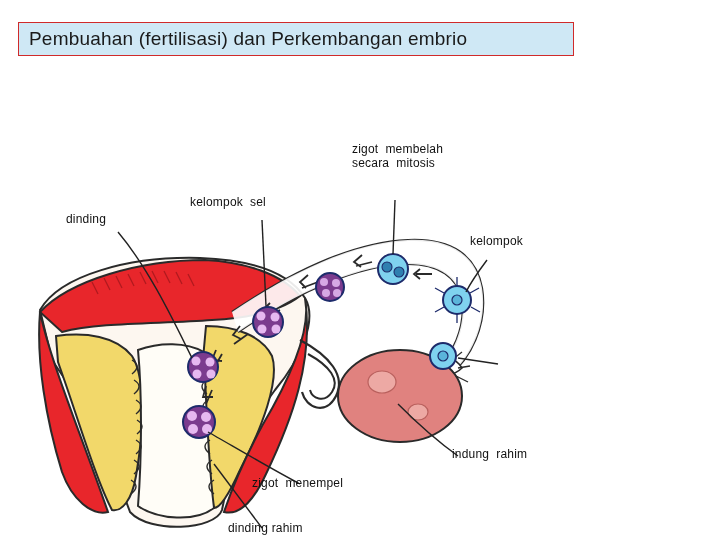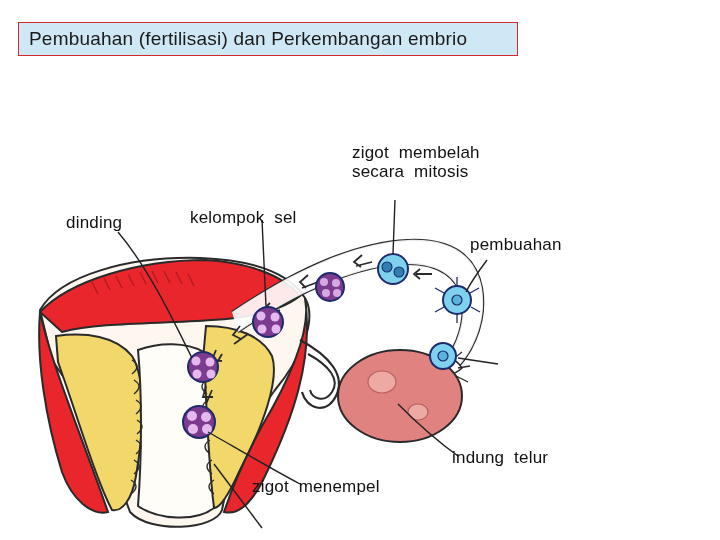--- a/index.html
+++ b/index.html
@@ -13,21 +13,21 @@
     position: relative;
     overflow: hidden;
     font-family: "Liberation Sans", sans-serif;
   }
 
   
   #title-box {
     position: absolute;
     left: 18px;
     top: 22px;
-    width: 500px;
+    width: 556px;
     height: 34px;
     box-sizing: border-box;
     background: #cfe8f5;
     border: 1px solid #d02a2a;
     display: flex;
     align-items: center;
     padding-left: 10px;
   }
   #title-box .title-text {
     font-size: 19px;
@@ -44,21 +44,21 @@
     width: 720px;
     height: 480px;
   }
   #diagram svg {
     display: block;
   }
 
   
   .label {
     position: absolute;
-    font-size: 17px;
+    font-size: 12px;
     color: #111111;
     line-height: 1.14;
     white-space: pre;
     letter-spacing: 0.2px;
   }
 </style>
 </head>
 <body>
 
 <div id="title-box">
@@ -238,19 +238,20 @@
 
       <path d="M458 396 C 430 376, 410 356, 398 344"></path>
 
       <path d="M300 424 C 266 406, 226 382, 208 372"></path>
 
       <path d="M262 468 C 244 444, 226 420, 214 404"></path>
     </g>
   </svg>
 
   <div class="label" style="left:66px;  top:153px;">dinding</div>
-  <div class="label" style="left:190px; top:136px;margin-top:12px;">kelompok  sel</div>
+  <div class="label" style="left:190px; top:136px;">kelompok  sel</div>
   <div class="label" style="left:352px; top:83px;">zigot  membelah
 secara  mitosis</div>
-  <div class="label" style="left:470px; top:175px;">pembuahan</div>
-  <div class="label" style="left:452px; top:388px;">indung  telur</div>
+  <div class="label" style="left:470px; top:175px;">kelompok</div>
+  <div class="label" style="left:452px; top:388px;">indung  rahim</div>
   <div class="label" style="left:252px; top:417px;">zigot  menempel</div>
+  <div class="label" style="left:228px; top:462px;">dinding rahim</div>
 </div>
 
 </body></html>

